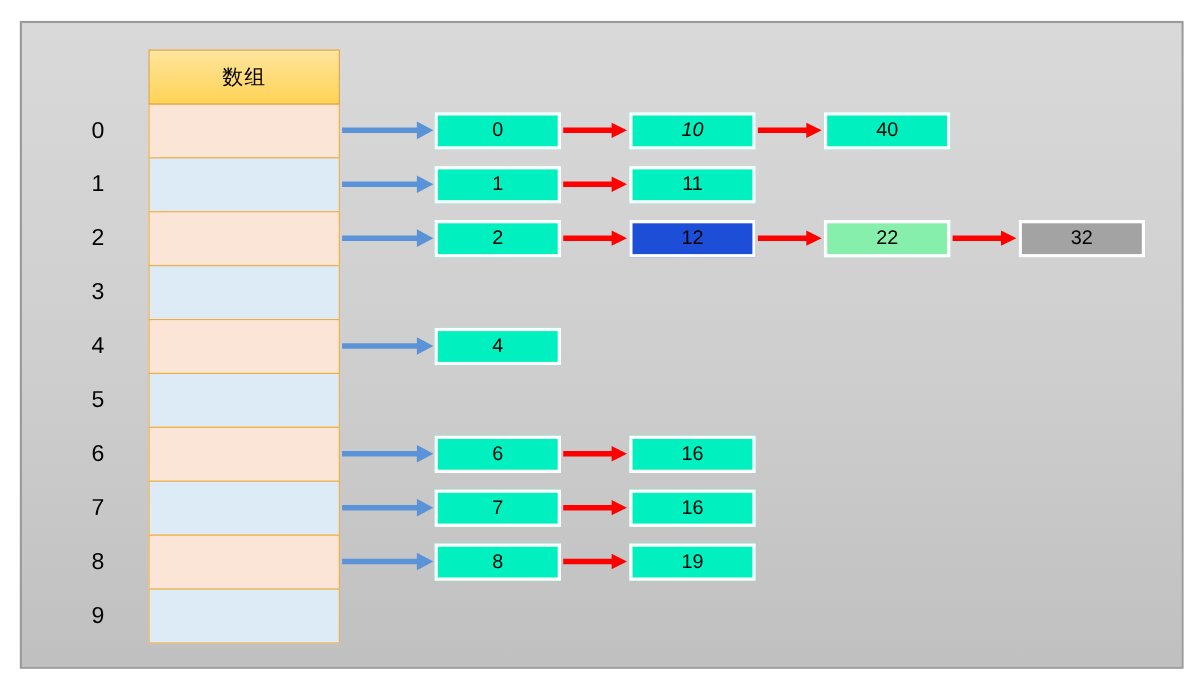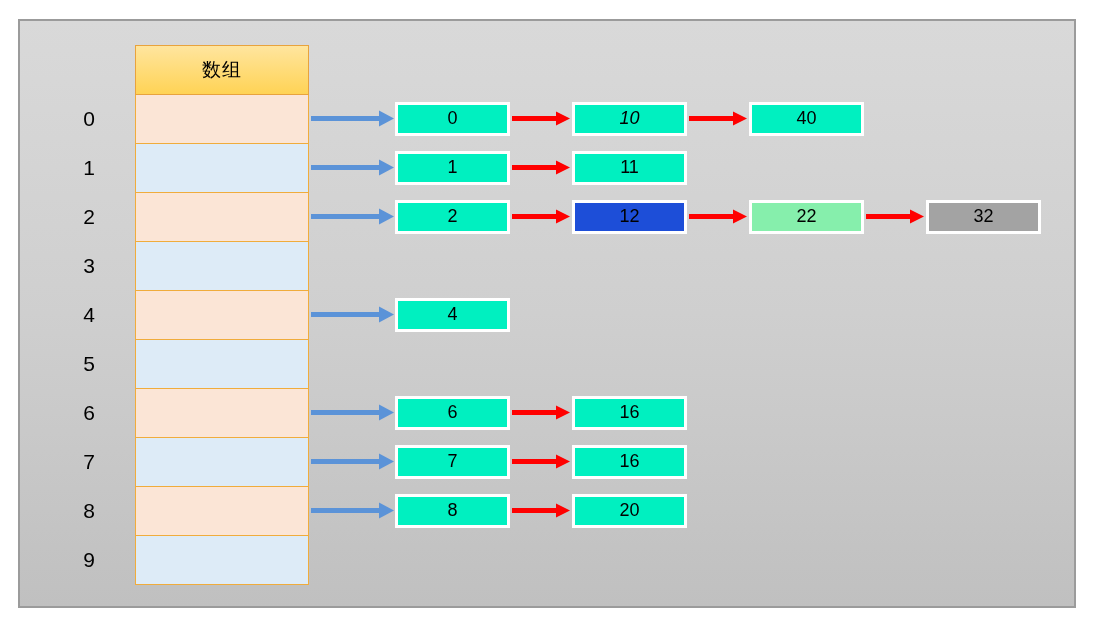--- a/index.html
+++ b/index.html
@@ -193,15 +193,15 @@
       <div class="list-node" style="left: 395px; top: 199.5px; background: rgb(0, 240, 192);">2</div>
       <div class="list-node" style="left: 572px; top: 199.5px; background: #1d4ed8;">12</div>
       <div class="list-node" style="left: 749px; top: 199.5px; background: #86efac;">22</div>
       <div class="list-node" style="left: 926px; top: 199.5px; background: #a3a3a3;">32</div>
       <div class="list-node" style="left: 395px; top: 297.5px; background: rgb(0, 240, 192);">4</div>
       <div class="list-node" style="left: 395px; top: 395.5px; background: rgb(0, 240, 192);">6</div>
       <div class="list-node" style="left: 572px; top: 395.5px; background: rgb(0, 240, 192);">16</div>
       <div class="list-node" style="left: 395px; top: 444.5px; background: rgb(0, 240, 192);">7</div>
       <div class="list-node" style="left: 572px; top: 444.5px; background: rgb(0, 240, 192);">16</div>
       <div class="list-node" style="left: 395px; top: 493.5px; background: rgb(0, 240, 192);">8</div>
-      <div class="list-node" style="left: 572px; top: 493.5px; background: rgb(0, 240, 192);">20</div>
+      <div class="list-node" style="left: 572px; top: 493.5px; background: rgb(0, 240, 192);">19</div>
     </div>
 </div>
 
 </body></html>

